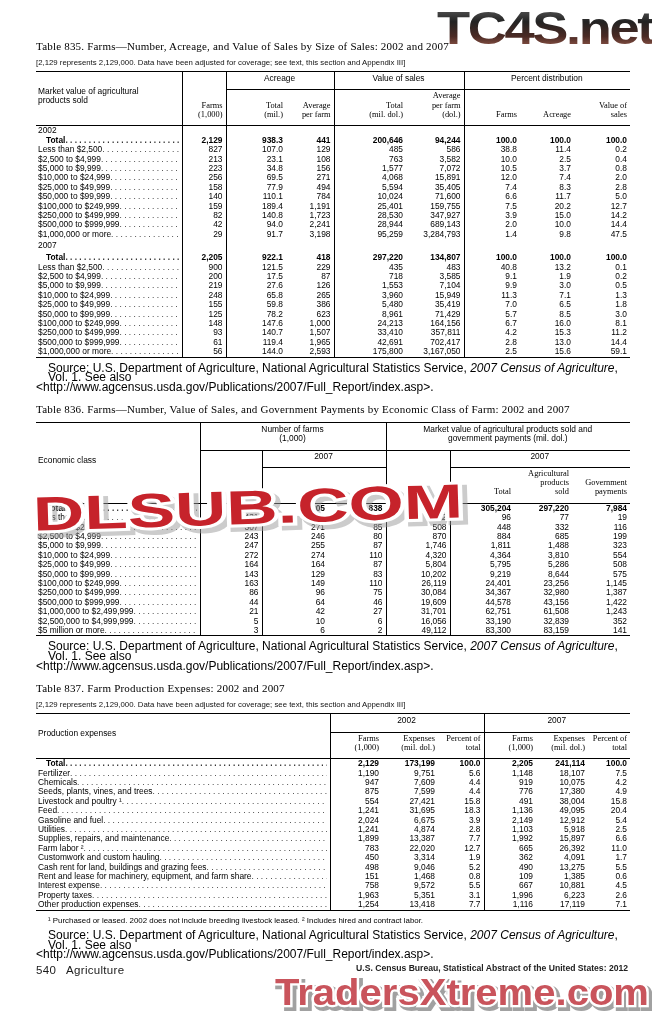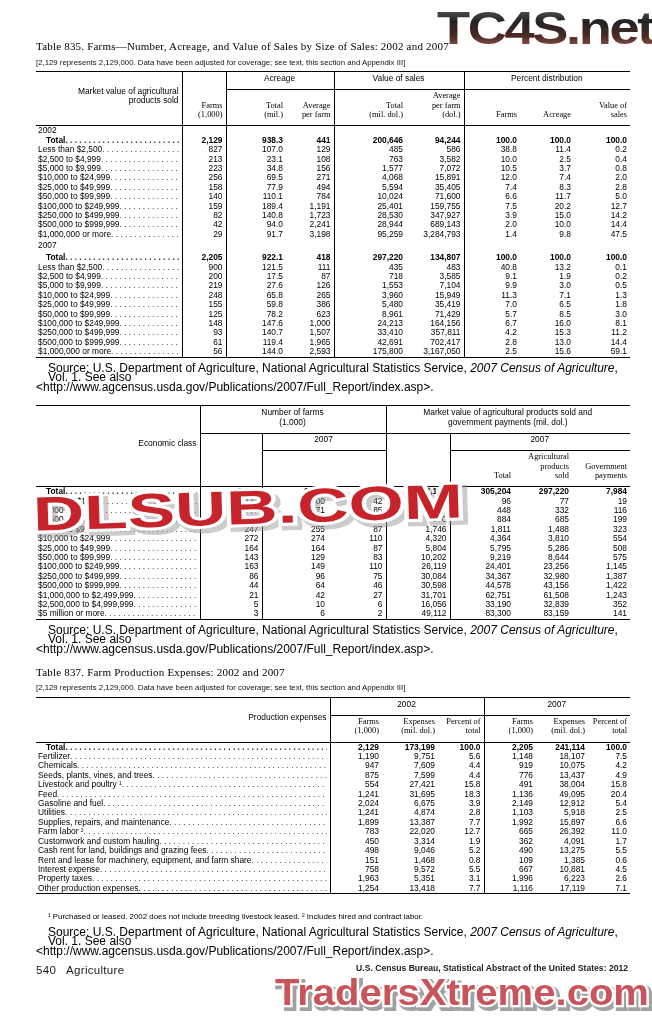--- a/index.html
+++ b/index.html
@@ -23,37 +23,37 @@
     width:594px; border-collapse:collapse; table-layout:fixed;
     border-top:1.5px solid #000; border-bottom:1.5px solid #000;
     margin-top:4px; font-size:8.4px;
   }
   thead { border-bottom:1px solid #000; }
   th { font-weight:normal; font-size:8.4px; line-height:9.3px; padding:1px 3px 6px 2px; }
   td { height:9.4px; line-height:9.4px; padding:0 3px 0 2px; white-space:nowrap; overflow:hidden; }
   .group { text-align:center; border-bottom:0.8px solid #000; white-space:pre-line; vertical-align:middle; padding-top:2px; }
   .subyear { text-align:center; border-bottom:0.8px solid #000; }
   .colh { text-align:right; vertical-align:bottom; white-space:pre-line;font-family:Liberation Serif, serif; }
-  .stub-h { text-align:right; vertical-align:middle; white-space:pre-line; }
+  .stub-h { text-align:left; vertical-align:middle; white-space:pre-line; }
   .bl { border-left:0.8px solid #000; }
   .num { text-align:right; }
   .bold { font-weight:bold; }
   .stub { display:flex; }
   .stub .txt { white-space:nowrap; }
   .stub .txt.ind { padding-left:8px; }
   .stub .dots { flex:1; overflow:hidden; white-space:nowrap; color:#333; }
   .stub .dots::before { content:" . . . . . . . . . . . . . . . . . . . . . . . . . . . . . . . . . . . . . . . . . . . . . . . . . . . . . . . . . . . . . . . . . . . . . . . . . . . . . . . ."; }
   td.stub { display:flex; }
   .year { padding-left:2px; }
   tr.gap td { height:14px; }
 
   .src { font-size:12px; line-height:9.6px; margin-top:6px; max-width:594px; }
   .src .l1 { padding-left:12px; }
   .src i { font-style:italic; }
-  .fn { font-size:7.9px; line-height:9.6px; margin-top:18px; padding-left:12px; }
+  .fn { font-size:7.9px; line-height:9.6px; margin-top:5px; padding-left:12px; }
   .sec-gap { height:9px; }
 
   .footer-left {
     position:absolute; left:36px; top:964px;
     font-size:11.5px; color:#1a1a1a; letter-spacing:.3px;
   }
   .footer-left .pnum { margin-right:10px; }
   .credit {
     position:absolute; right:24px; top:963px;
     font-size:8.6px; color:#222;font-weight:bold;
@@ -301,21 +301,21 @@
           <td class="num bold">100.0</td>
           <td class="num bold">100.0</td>
         </tr>
         <tr>
           <td class="stub">
             <span class="txt">Less than $2,500</span>
             <span class="dots"></span>
           </td>
           <td class="num bl">900</td>
           <td class="num bl">121.5</td>
-          <td class="num">111</td>
+          <td class="num">229</td>
           <td class="num bl">435</td>
           <td class="num">483</td>
           <td class="num bl">40.8</td>
           <td class="num">13.2</td>
           <td class="num">0.1</td>
         </tr>
         <tr>
           <td class="stub">
             <span class="txt">$2,500 to $4,999</span>
             <span class="dots"></span>
@@ -444,20 +444,21 @@
       </tbody>
   </table>
 
   <div class="src">
     <div class="l1"><span>Source: U.S. Department of Agriculture, National Agricultural Statistics Service, </span><i>2007 Census of Agriculture</i><span>, Vol. 1. See also</span></div>
     <div>&lt;http://www.agcensus.usda.gov/Publications/2007/Full_Report/index.asp&gt;.</div>
   </div>
 
   <div class="sec-gap"></div>
 
+  <div class="tbl-title">Table 836. Farms—Number, Value of Sales, and Government Payments by Economic Class of Farm: 2002 and 2007</div>
 
   <table>
     <colgroup>
       <col style="width:164px">
         <col style="width:62px">
         <col style="width:66px">
         <col style="width:58px">
       <col style="width:64px">
         <col style="width:64px">
         <col style="width:58px">
@@ -620,21 +621,21 @@
           <td class="num">1,387</td>
         </tr>
         <tr>
           <td class="stub">
             <span class="txt">$500,000 to $999,999</span>
             <span class="dots"></span>
           </td>
           <td class="num bl">44</td>
           <td class="num bl">64</td>
           <td class="num">46</td>
-          <td class="num bl">30,598</td>
+          <td class="num bl">19,609</td>
           <td class="num bl">44,578</td>
           <td class="num">43,156</td>
           <td class="num">1,422</td>
         </tr>
         <tr>
           <td class="stub">
             <span class="txt">$1,000,000 to $2,499,999</span>
             <span class="dots"></span>
           </td>
           <td class="num bl">21</td>
@@ -754,21 +755,21 @@
         </tr>
         <tr>
           <td class="stub">
             <span class="txt">Seeds, plants, vines, and trees</span>
             <span class="dots"></span>
           </td>
           <td class="num bl">875</td>
           <td class="num">7,599</td>
           <td class="num">4.4</td>
           <td class="num bl">776</td>
-          <td class="num">13,437</td>
+          <td class="num">17,380</td>
           <td class="num">4.9</td>
         </tr>
         <tr>
           <td class="stub">
             <span class="txt">Livestock and poultry ¹</span>
             <span class="dots"></span>
           </td>
           <td class="num bl">554</td>
           <td class="num">27,421</td>
           <td class="num">15.8</td>

